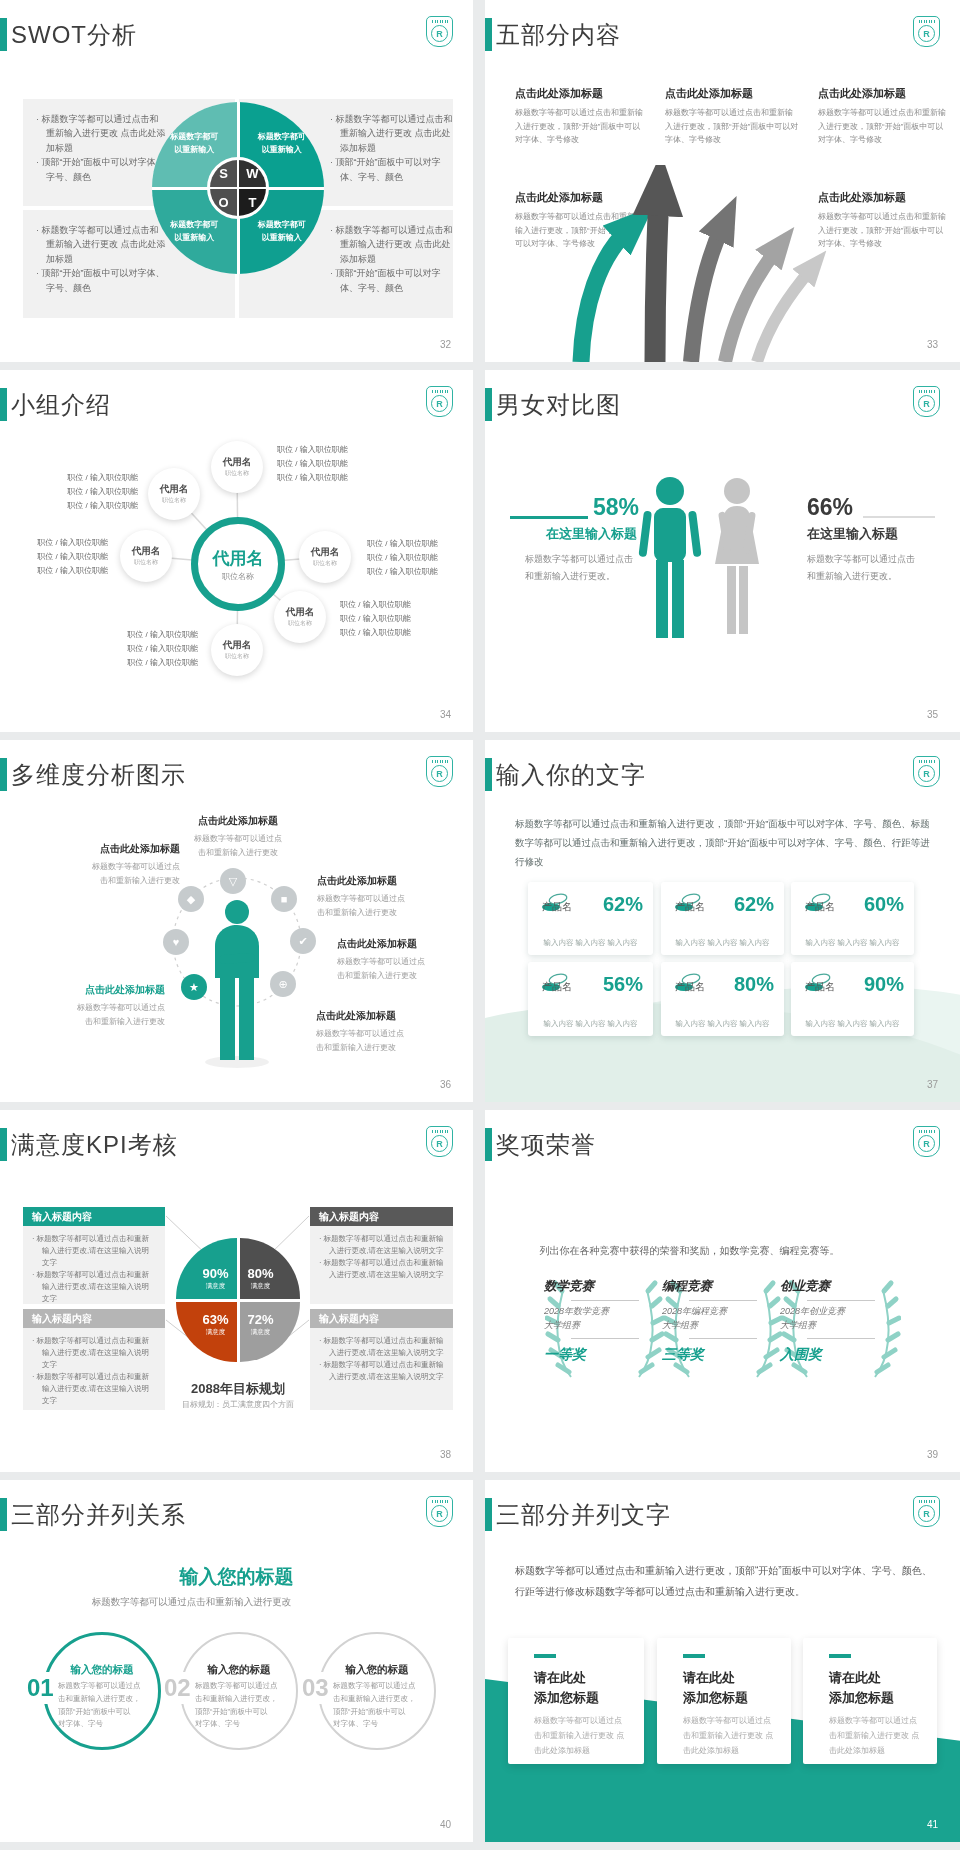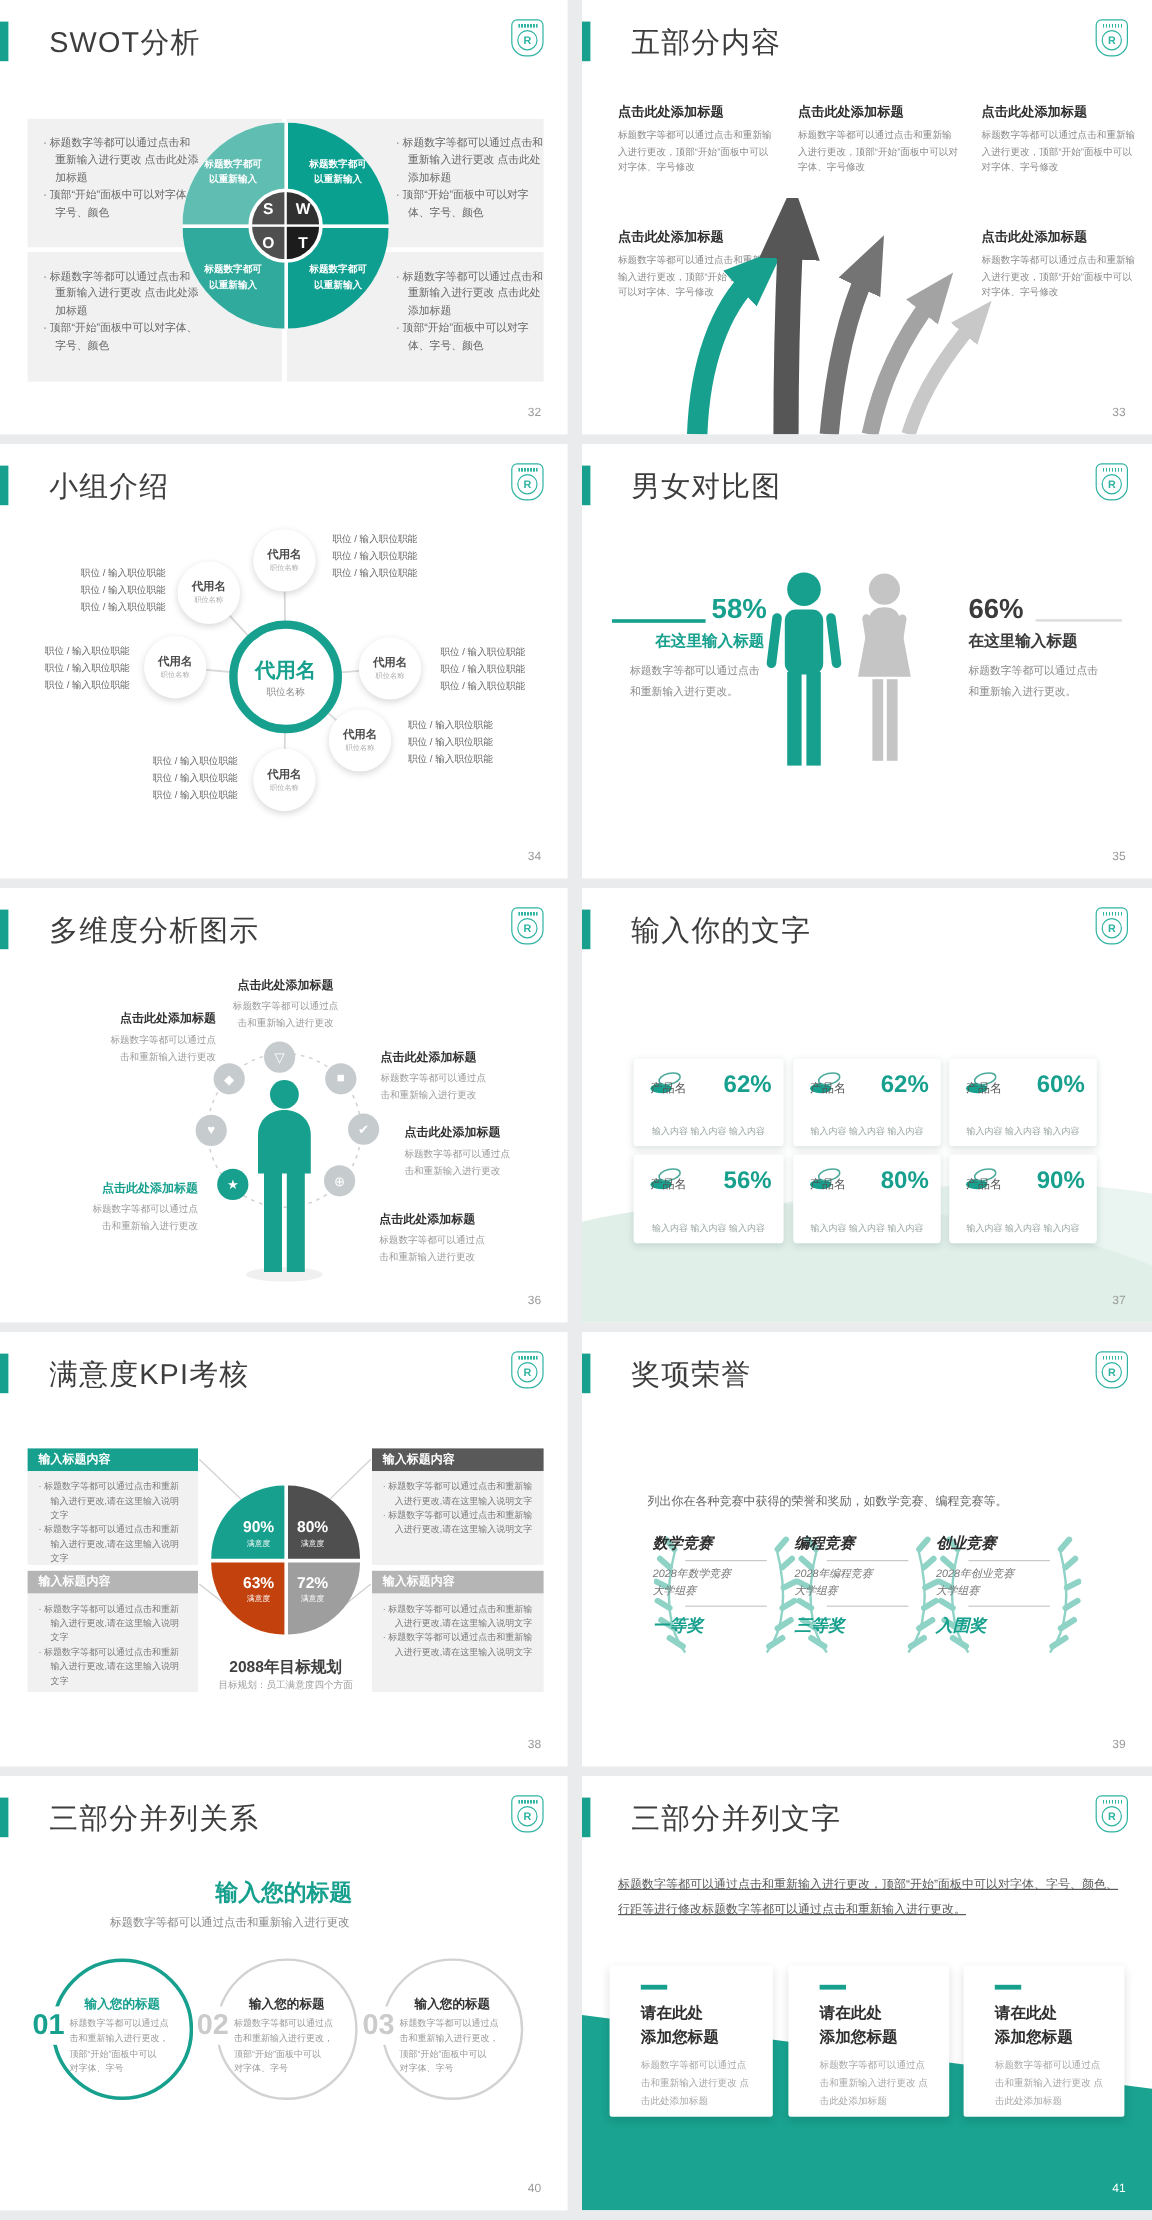--- a/index.html
+++ b/index.html
@@ -2,21 +2,21 @@
 <html><head>
 <meta charset="utf-8">
 <style>
   html{background:#e9ebec;}
   body{margin:0;width:960px;background:#e9ebec;font-family:"Liberation Sans","DejaVu Sans",sans-serif;padding:0 0 8px 0;}
   .grid{display:grid;grid-template-columns:473px 475px;column-gap:12px;row-gap:8px;width:960px;}
   .slide{position:relative;height:362px;background:#fff;overflow:hidden;}
   .abs{position:absolute;}
   .shead{position:absolute;left:0;top:18px;display:flex;align-items:center;z-index:5;}
   .shead .bar{width:7px;height:33px;background:#17a08e;}
-  .shead .t{margin-left:34px;font-size:24px;color:#3d3d3d;letter-spacing:1px;}
+  .shead .t{margin-left:4px;font-size:24px;color:#3d3d3d;letter-spacing:1px;}
   .pnum{position:absolute;right:22px;bottom:12px;font-size:10px;color:#9a9a9a;z-index:6;}
   .logo{position:absolute;top:16px;right:20px;width:27px;height:31px;border:1.5px solid #2fb3a3;border-radius:5px 5px 12px 12px;display:flex;flex-direction:column;align-items:center;padding-top:3px;box-sizing:border-box;z-index:5;}
   .logo-banner{width:16px;height:3px;background:repeating-linear-gradient(90deg,#2fb3a3 0 1px,transparent 1px 2.5px);}
   .logo-circle{margin-top:2px;width:15px;height:15px;border:1px solid #2fb3a3;border-radius:50%;color:#2fb3a3;font-size:9px;font-weight:bold;display:flex;align-items:center;justify-content:center;}
   .bl{padding-left:10px;text-indent:-10px;}
   .bl::before{content:"·  ";}
   
   .s1-panel{position:absolute;background:#f1f1f1;font-size:9px;color:#686868;line-height:1.6;box-sizing:border-box;margin-top:18px;}
   .s1-circle{position:absolute;left:152px;top:102px;width:172px;height:172px;border-radius:50%;overflow:hidden;display:grid;grid-template-columns:1fr 1fr;grid-template-rows:1fr 1fr;gap:3px;background:#fff;z-index:2;}
   .s1-q{display:flex;align-items:center;justify-content:center;text-align:center;color:#fff;font-size:8px;font-weight:bold;line-height:1.6;white-space:pre-line;}
@@ -398,20 +398,21 @@
       <div class="t">输入你的文字</div>
     </div>
     <div class="logo">
       <div class="logo-banner"></div>
       <div class="logo-circle">
           <span>R</span>
         </div>
     </div>
     <div class="abs" style="left:-80px;bottom:-150px;width:700px;height:260px;background:#eaf5f1;border-radius:45%;transform:rotate(-5deg);"></div>
     <div class="abs" style="right:-100px;bottom:-175px;width:700px;height:270px;background:#e1efe9;border-radius:45%;transform:rotate(4deg);"></div>
+    <div class="abs" style="left:30px;top:74px;width:420px;font-size:9.5px;color:#5f6b6a;line-height:2.0;z-index:2;">标题数字等都可以通过点击和重新输入进行更改，顶部“开始”面板中可以对字体、字号、颜色、标题数字等都可以通过点击和重新输入进行更改，顶部“开始”面板中可以对字体、字号、颜色、行距等进行修改</div>
 
     <div class="s6-card" style="left:43px;top:142px;width:125px;height:73px;">
       <svg class="abs" style="left:13px;top:9px;" width="28" height="22" viewBox="0 0 28 22">
           <ellipse cx="10" cy="16" rx="9" ry="4" fill="#17a08e"></ellipse>
           <ellipse cx="17" cy="8" rx="9" ry="4.5" fill="#fff" stroke="#4aa99a" stroke-width="1.3" transform="rotate(-14 17 8)"></ellipse>
         </svg>
       <div class="s6-pl">产品名</div>
       <div class="s6-pct">62%</div>
       <div class="s6-sub">输入内容 输入内容 输入内容</div>
     </div>
@@ -611,21 +612,21 @@
       <div class="bar"></div>
       <div class="t">三部分并列文字</div>
     </div>
     <div class="logo">
       <div class="logo-banner"></div>
       <div class="logo-circle">
           <span>R</span>
         </div>
     </div>
     <div class="abs" style="left:0;top:0;width:100%;height:100%;background:#19a390;clip-path:polygon(0 55%,100% 72%,100% 100%,0 100%);z-index:1;"></div>
-    <div class="abs" style="left:30px;top:80px;width:420px;font-size:10px;color:#5a5a5a;line-height:2.1;z-index:2;text-decoration:underline;">标题数字等都可以通过点击和重新输入进行更改，顶部“开始”面板中可以对字体、字号、颜色、行距等进行修改标题数字等都可以通过点击和重新输入进行更改。</div>
+    <div class="abs" style="left:30px;top:80px;width:420px;font-size:10px;color:#5a5a5a;line-height:2.1;z-index:2;">标题数字等都可以通过点击和重新输入进行更改，顶部“开始”面板中可以对字体、字号、颜色、行距等进行修改标题数字等都可以通过点击和重新输入进行更改。</div>
     <div class="s10-card" style="left:23px;width:136px;">
       <div class="s10-dash"></div>
       <div class="s10-t">请在此处
 添加您标题</div>
       <div class="s10-b">标题数字等都可以通过点
 击和重新输入进行更改 点
 击此处添加标题</div>
     </div>
     <div class="s10-card" style="left:172px;width:134px;">
       <div class="s10-dash"></div>

